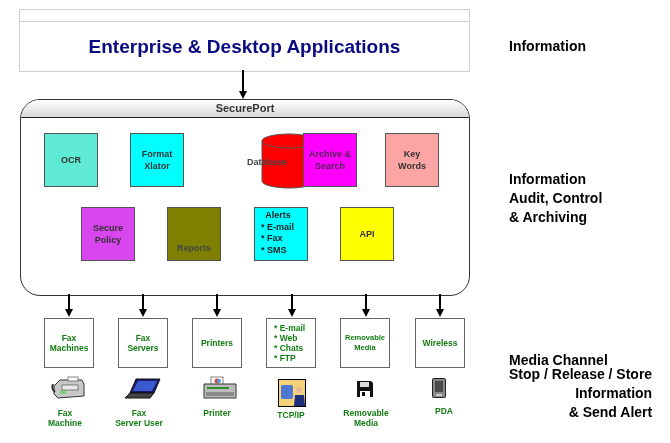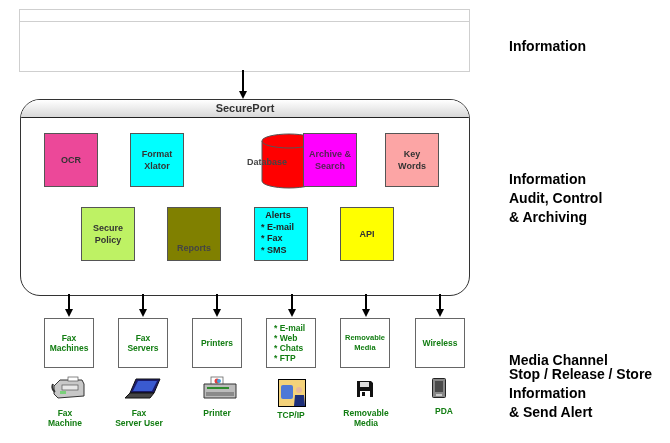--- a/index.html
+++ b/index.html
@@ -42,30 +42,31 @@
   .dev-lbl { position:absolute; width:80px; text-align:center; color:#127d12; font-weight:bold; font-size:8.5px; line-height:10px; white-space:pre-line; }
 
   
   .rlabel { position:absolute; left:509px; color:#000; font-weight:bold; font-size:14px; line-height:19px; white-space:pre-line; }
 </style>
 </head>
 <body>
 
 <div id="app-box" class="abs">
   <div class="strip"></div>
+  <div id="app-title">Enterprise &amp; Desktop Applications</div>
 </div>
 
 <div class="vline" style="left:242px; top:70px; height:22px;"></div>
 <div class="ahead" style="left:239px; top:91px;"></div>
 
 <div id="secureport" class="abs">
   <div id="sp-header">SecurePort</div>
 </div>
 
-<div class="mod" style="left:44px; top:133px; background:#ec4899;">
+<div class="mod" style="left:44px; top:133px; background:#5eead4;">
   <span class="lbl">OCR</span>
 </div>
 <div class="mod" style="left:130px; top:133px; background:#00ffff;">
   <span class="lbl">Format
 Xlator</span>
 </div>
 <div id="db" class="abs">
   <svg width="56" height="56" viewBox="0 0 56 56">
     <path d="M1,8 L1,48 A27,7 0 0 0 55,48 L55,8" fill="#ff0000" stroke="#555" stroke-width="1"></path>
     <ellipse cx="28" cy="8" rx="27" ry="7" fill="#ff0000" stroke="#555" stroke-width="1"></ellipse>
@@ -74,21 +75,21 @@
 </div>
 <div class="mod" style="left:303px; top:133px; background:#ff00ff;">
   <span class="lbl" style="color:#552255;">Archive &amp;
 Search</span>
 </div>
 <div class="mod" style="left:385px; top:133px; background:#fca5a5;">
   <span class="lbl">Key
 Words</span>
 </div>
 
-<div class="mod" style="left:81px; top:207px; background:#bef264;">
+<div class="mod" style="left:81px; top:207px; background:#d946ef;">
   <span class="lbl">Secure
 Policy</span>
 </div>
 <div class="mod" style="left:167px; top:207px; background:#808000;">
   <span class="lbl" style="color:#444;margin-top:28px;">Reports</span>
 </div>
 <div class="mod alerts" style="left:254px; top:207px; background:#00ffff;">
   <span class="head">Alerts</span>
   <span>* E-mail</span>
   <span>* Fax</span>
@@ -182,15 +183,15 @@
 <div class="dev-lbl" style="left:251px; top:410px;">TCP/IP</div>
 <div class="dev-lbl" style="left:326px; top:408px;">Removable
 Media</div>
 <div class="dev-lbl" style="left:404px; top:406px;">PDA</div>
 
 <div class="rlabel" style="top:37px;">Information</div>
 <div class="rlabel" style="top:170px;">Information
 Audit, Control
 &amp; Archiving</div>
 <div class="rlabel" style="top:327px;margin-top:24px;">Media Channel</div>
-<div class="rlabel" style="top:365px;">Stop / Release / Store
+<div class="rlabel" style="top:365px;text-align:right;">Stop / Release / Store
 Information
 &amp; Send Alert</div>
 
 </body></html>

